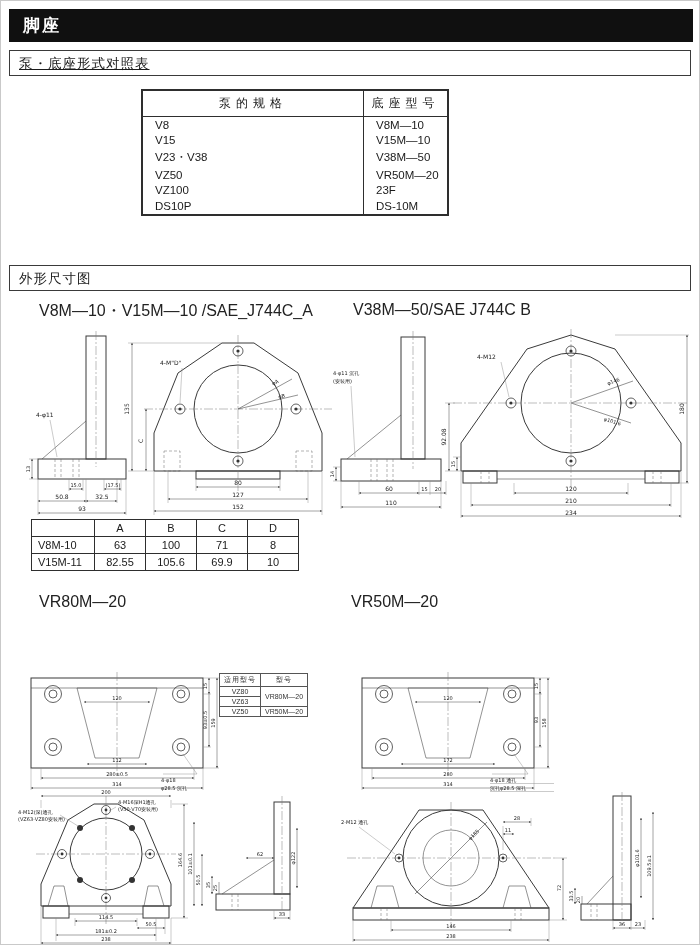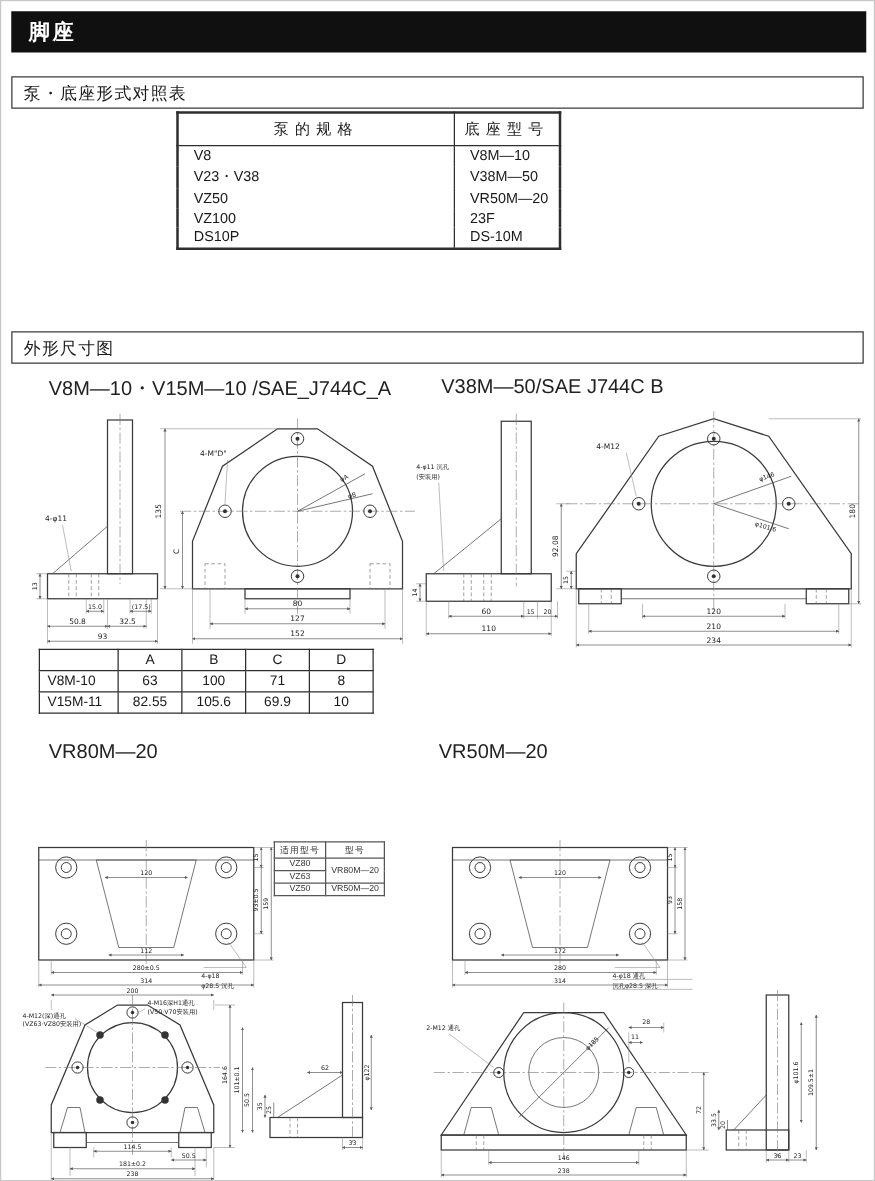--- a/index.html
+++ b/index.html
@@ -5,21 +5,21 @@
   html,body{margin:0;padding:0;background:#ffffff;}
   #page{position:relative;width:700px;height:945px;background:#ffffff;box-sizing:border-box;
         border:1px solid #c9c9c9;font-family:"Liberation Sans","DejaVu Sans",sans-serif;color:#1a1a1a;overflow:hidden;}
   .abs{position:absolute;}
   
   #title-bar{left:8px;top:8px;width:684px;height:33px;background:#101010;color:#ffffff;
              font-size:17px;font-weight:bold;line-height:33px;padding-left:14px;box-sizing:border-box;letter-spacing:2px;}
   
   .section-box{left:8px;width:682px;height:26px;border:1px solid #3a3a3a;font-size:13.5px;
                line-height:26px;padding-left:9px;box-sizing:border-box;background:#fff;letter-spacing:1px;}
-  #section1{top:60px;}
+  #section1{top:49px;text-decoration:underline;}
   #section2{top:264px;}
   
   #map-table{left:140px;top:88px;width:308px;border-collapse:collapse;font-size:11.5px;}
   #map-table, #map-table th, #map-table td{border:0;}
   #map-table{border:2px solid #2e2e2e;}
   #map-table th{font-weight:normal;border-bottom:1.5px solid #2e2e2e;padding:4px 2px;letter-spacing:5px;font-size:12px;}
   #map-table th:first-child, #map-table td:first-child{border-right:1.5px solid #2e2e2e;width:204px;}
   #map-table td{padding:1.8px 4px 1.8px 12px;}
   
   .dwg-label{font-size:16px;color:#222;}
@@ -66,20 +66,24 @@
     <thead>
       <tr>
         <th>泵的规格</th>
         <th>底座型号</th>
       </tr>
     </thead>
     <tbody>
       <tr>
           <td>V8</td>
           <td>V8M—10</td>
+        </tr>
+      <tr>
+          <td>V15</td>
+          <td>V15M—10</td>
         </tr>
       <tr>
           <td>V23・V38</td>
           <td>V38M—50</td>
         </tr>
       <tr>
           <td>VZ50</td>
           <td>VR50M—20</td>
         </tr>
       <tr>

